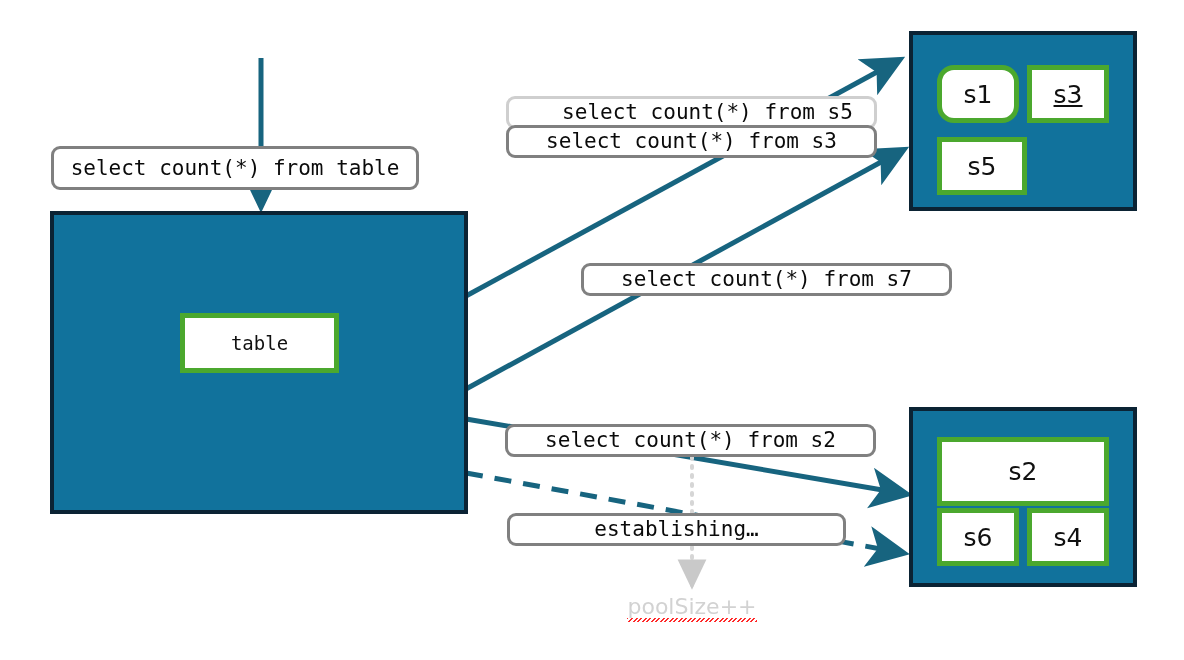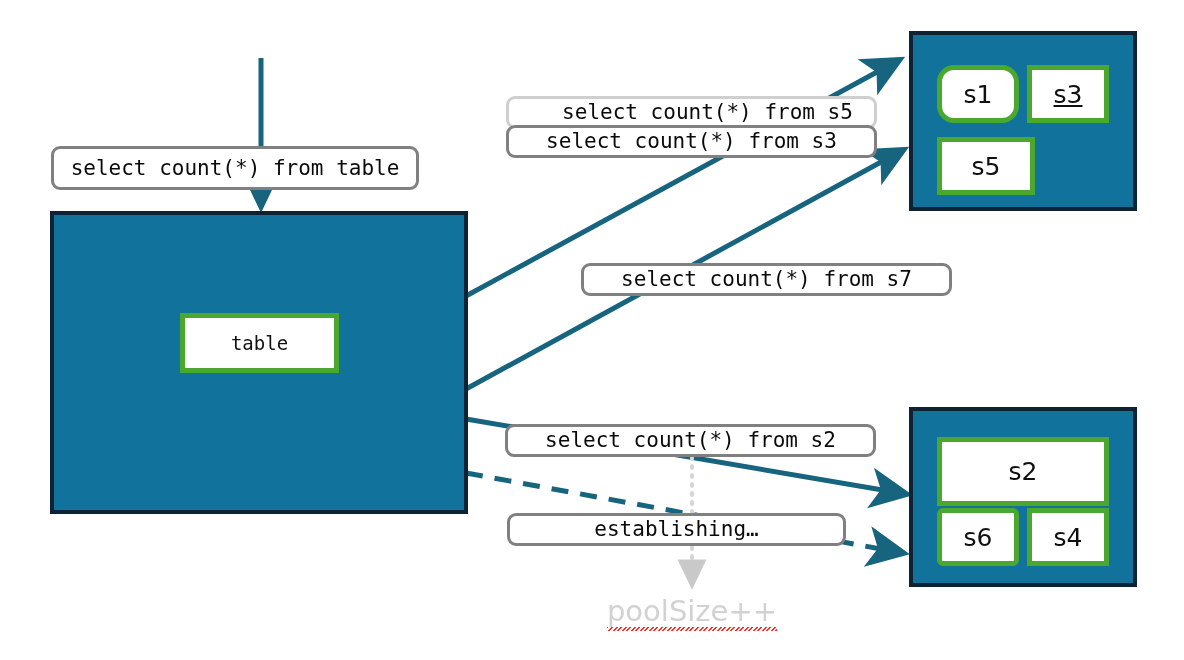--- a/index.html
+++ b/index.html
@@ -73,21 +73,21 @@
     font-size: 21px;
     line-height: 1;
     color: #0a0a0a;
     white-space: nowrap;
   }
 
   
   .ghost-text {
     position: absolute;
     font-family: "DejaVu Sans", sans-serif;
-    font-size: 29px;
+    font-size: 22px;
     color: #d2d2d2;
     white-space: nowrap;
     text-align: center;
   }
   .ghost-text .squiggle {
     position: relative;
     display: inline-block;
   }
   .ghost-text .squiggle::after {
     content: "";
@@ -137,30 +137,30 @@
   </div>
 
   <div class="cluster" style="left:909px; top:31px; width:228px; height:180px;"></div>
 
   <div class="node" style="left:937px; top:65px; width:82px; height:58px;border-radius:17px;">
     <span class="node-label">s1</span>
   </div>
   <div class="node" style="left:1027px; top:65px; width:82px; height:58px;text-decoration:underline;">
     <span class="node-label">s3</span>
   </div>
-  <div class="node" style="left:937px; top:137px; width:98px; height:58px;">
+  <div class="node" style="left:937px; top:137px; width:90px; height:58px;">
     <span class="node-label">s5</span>
   </div>
 
   <div class="cluster" style="left:909px; top:407px; width:228px; height:180px;"></div>
 
   <div class="node" style="left:937px; top:437px; width:172px; height:69px;">
     <span class="node-label">s2</span>
   </div>
-  <div class="node" style="left:937px; top:508px; width:82px; height:58px;border-radius:6px;">
+  <div class="node" style="left:937px; top:508px; width:82px; height:58px;">
     <span class="node-label">s6</span>
   </div>
   <div class="node" style="left:1027px; top:508px; width:82px; height:58px;">
     <span class="node-label">s4</span>
   </div>
 
   <div class="qbox" style="left:51px; top:110px; width:368px; height:44px;margin-top:36px;">
     <span class="qbox-label">select count(*) from table</span>
   </div>
 

